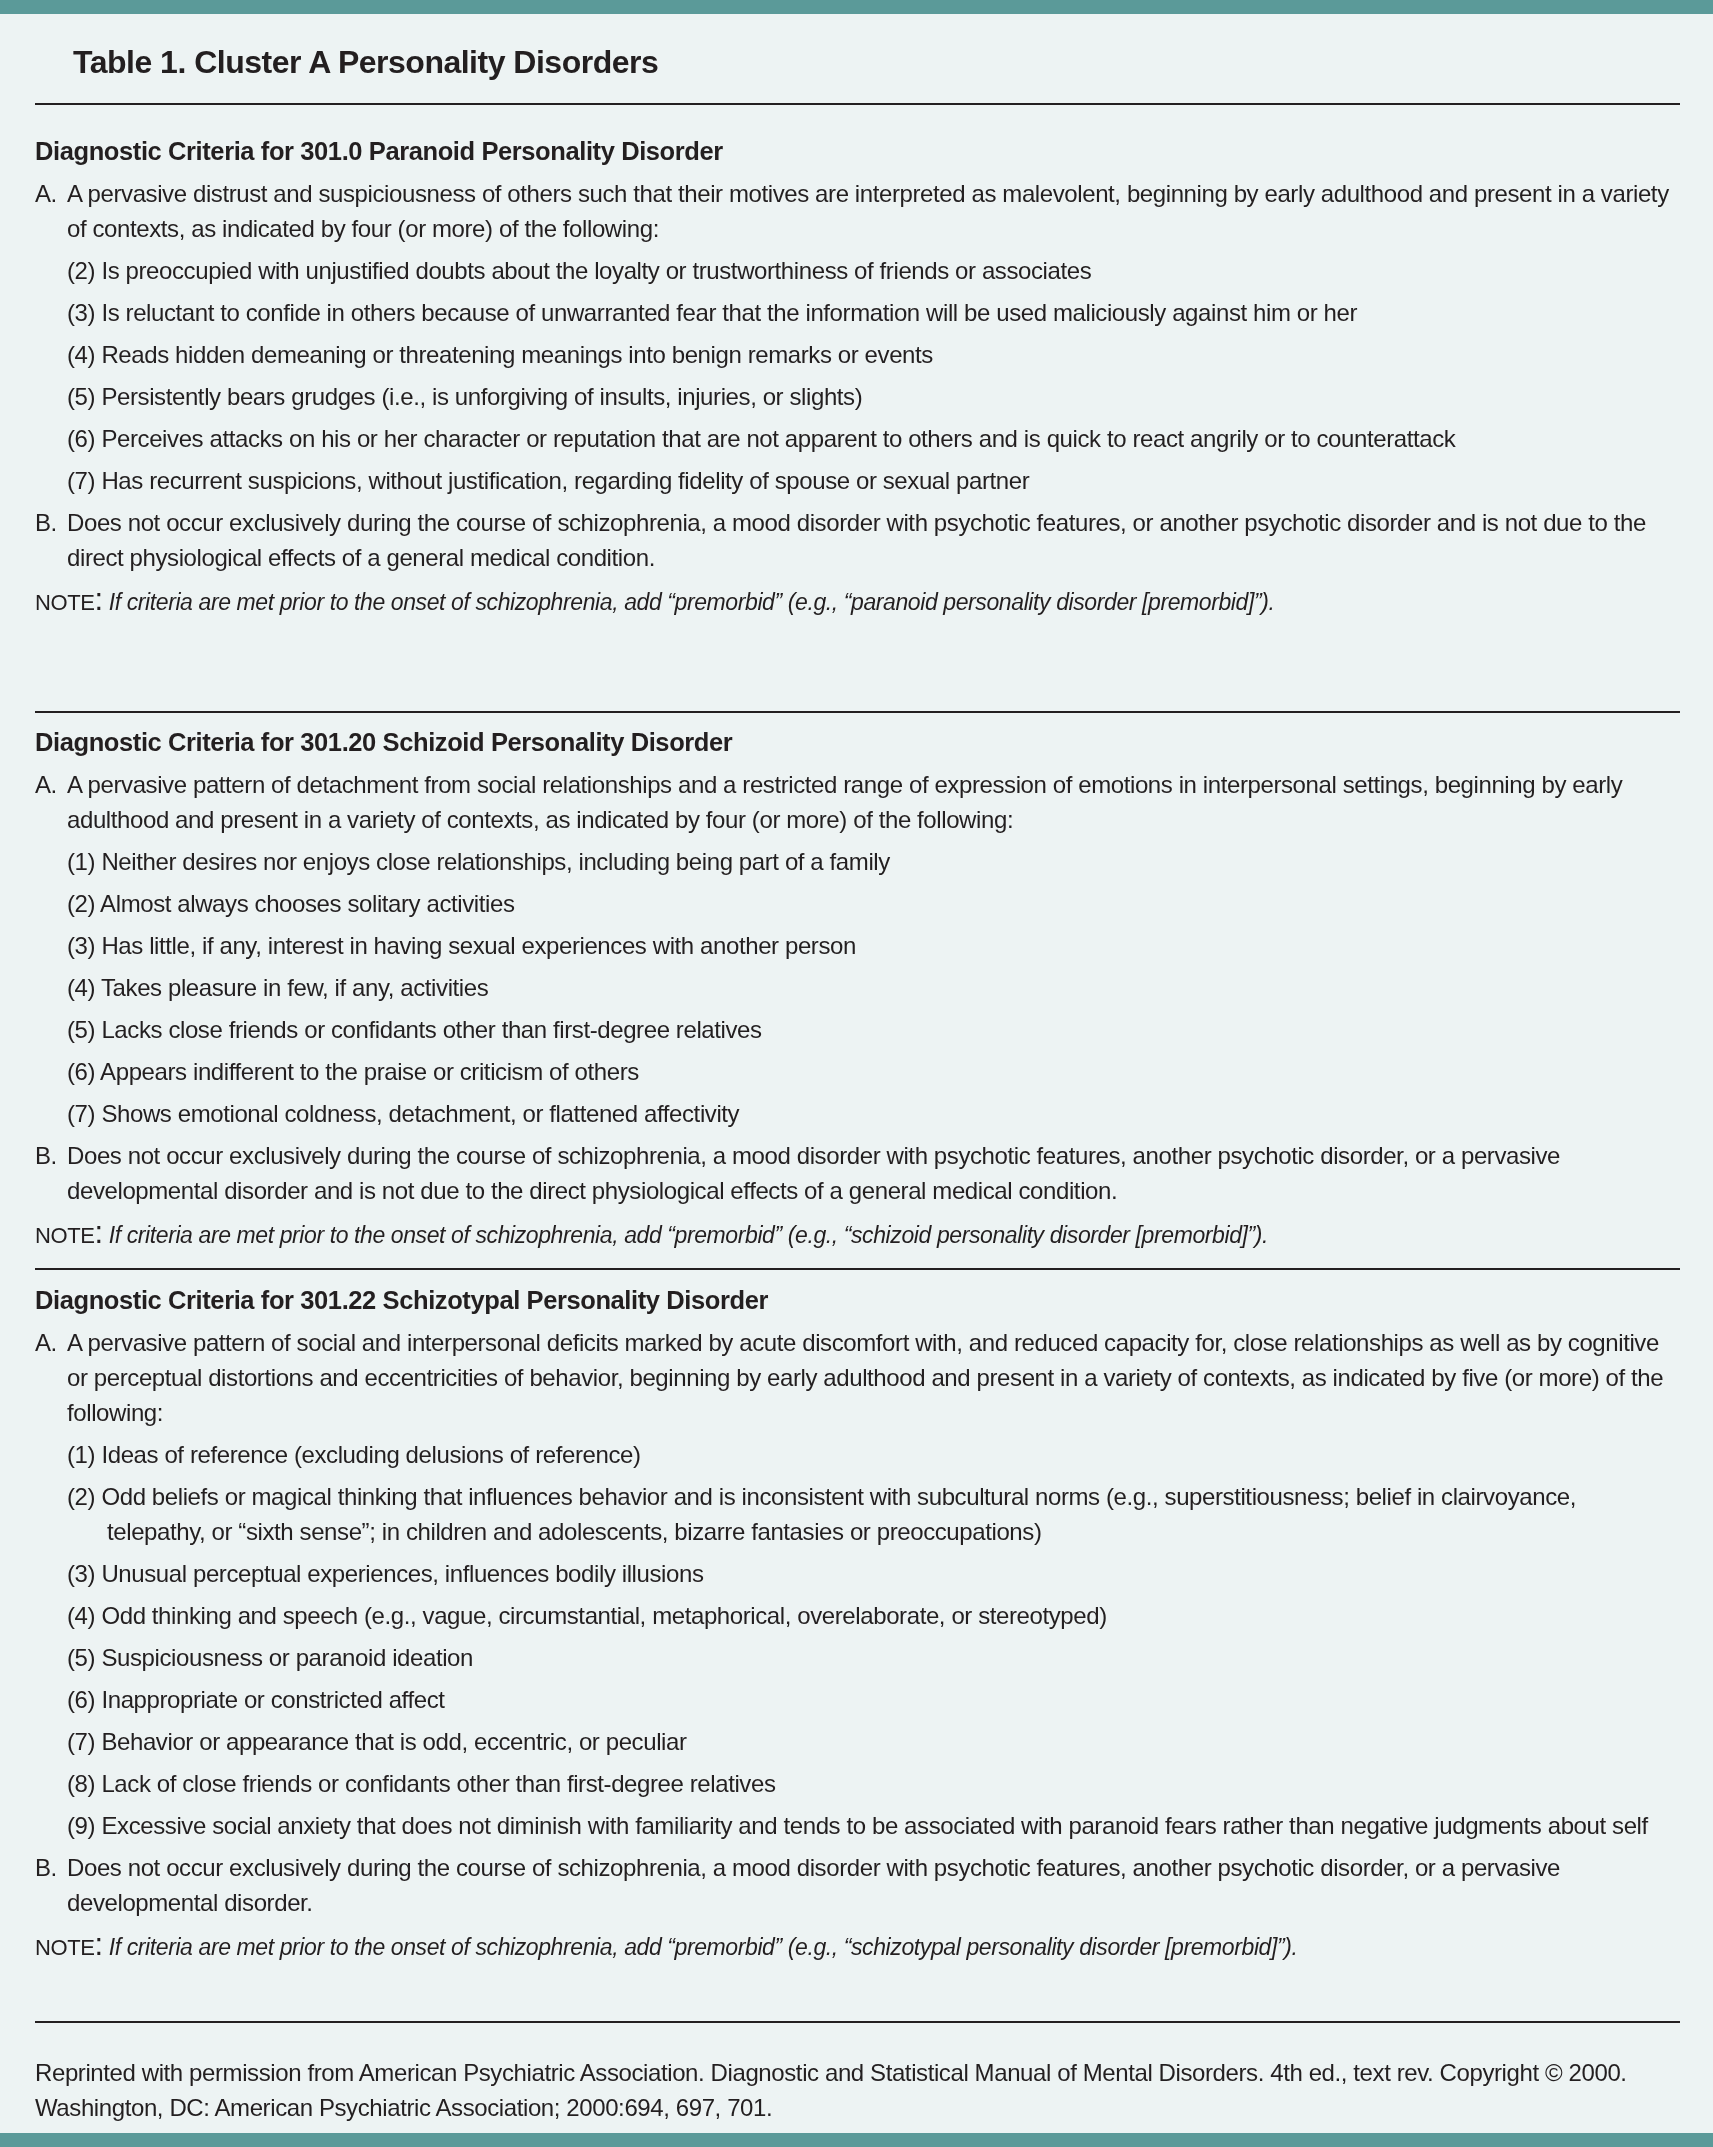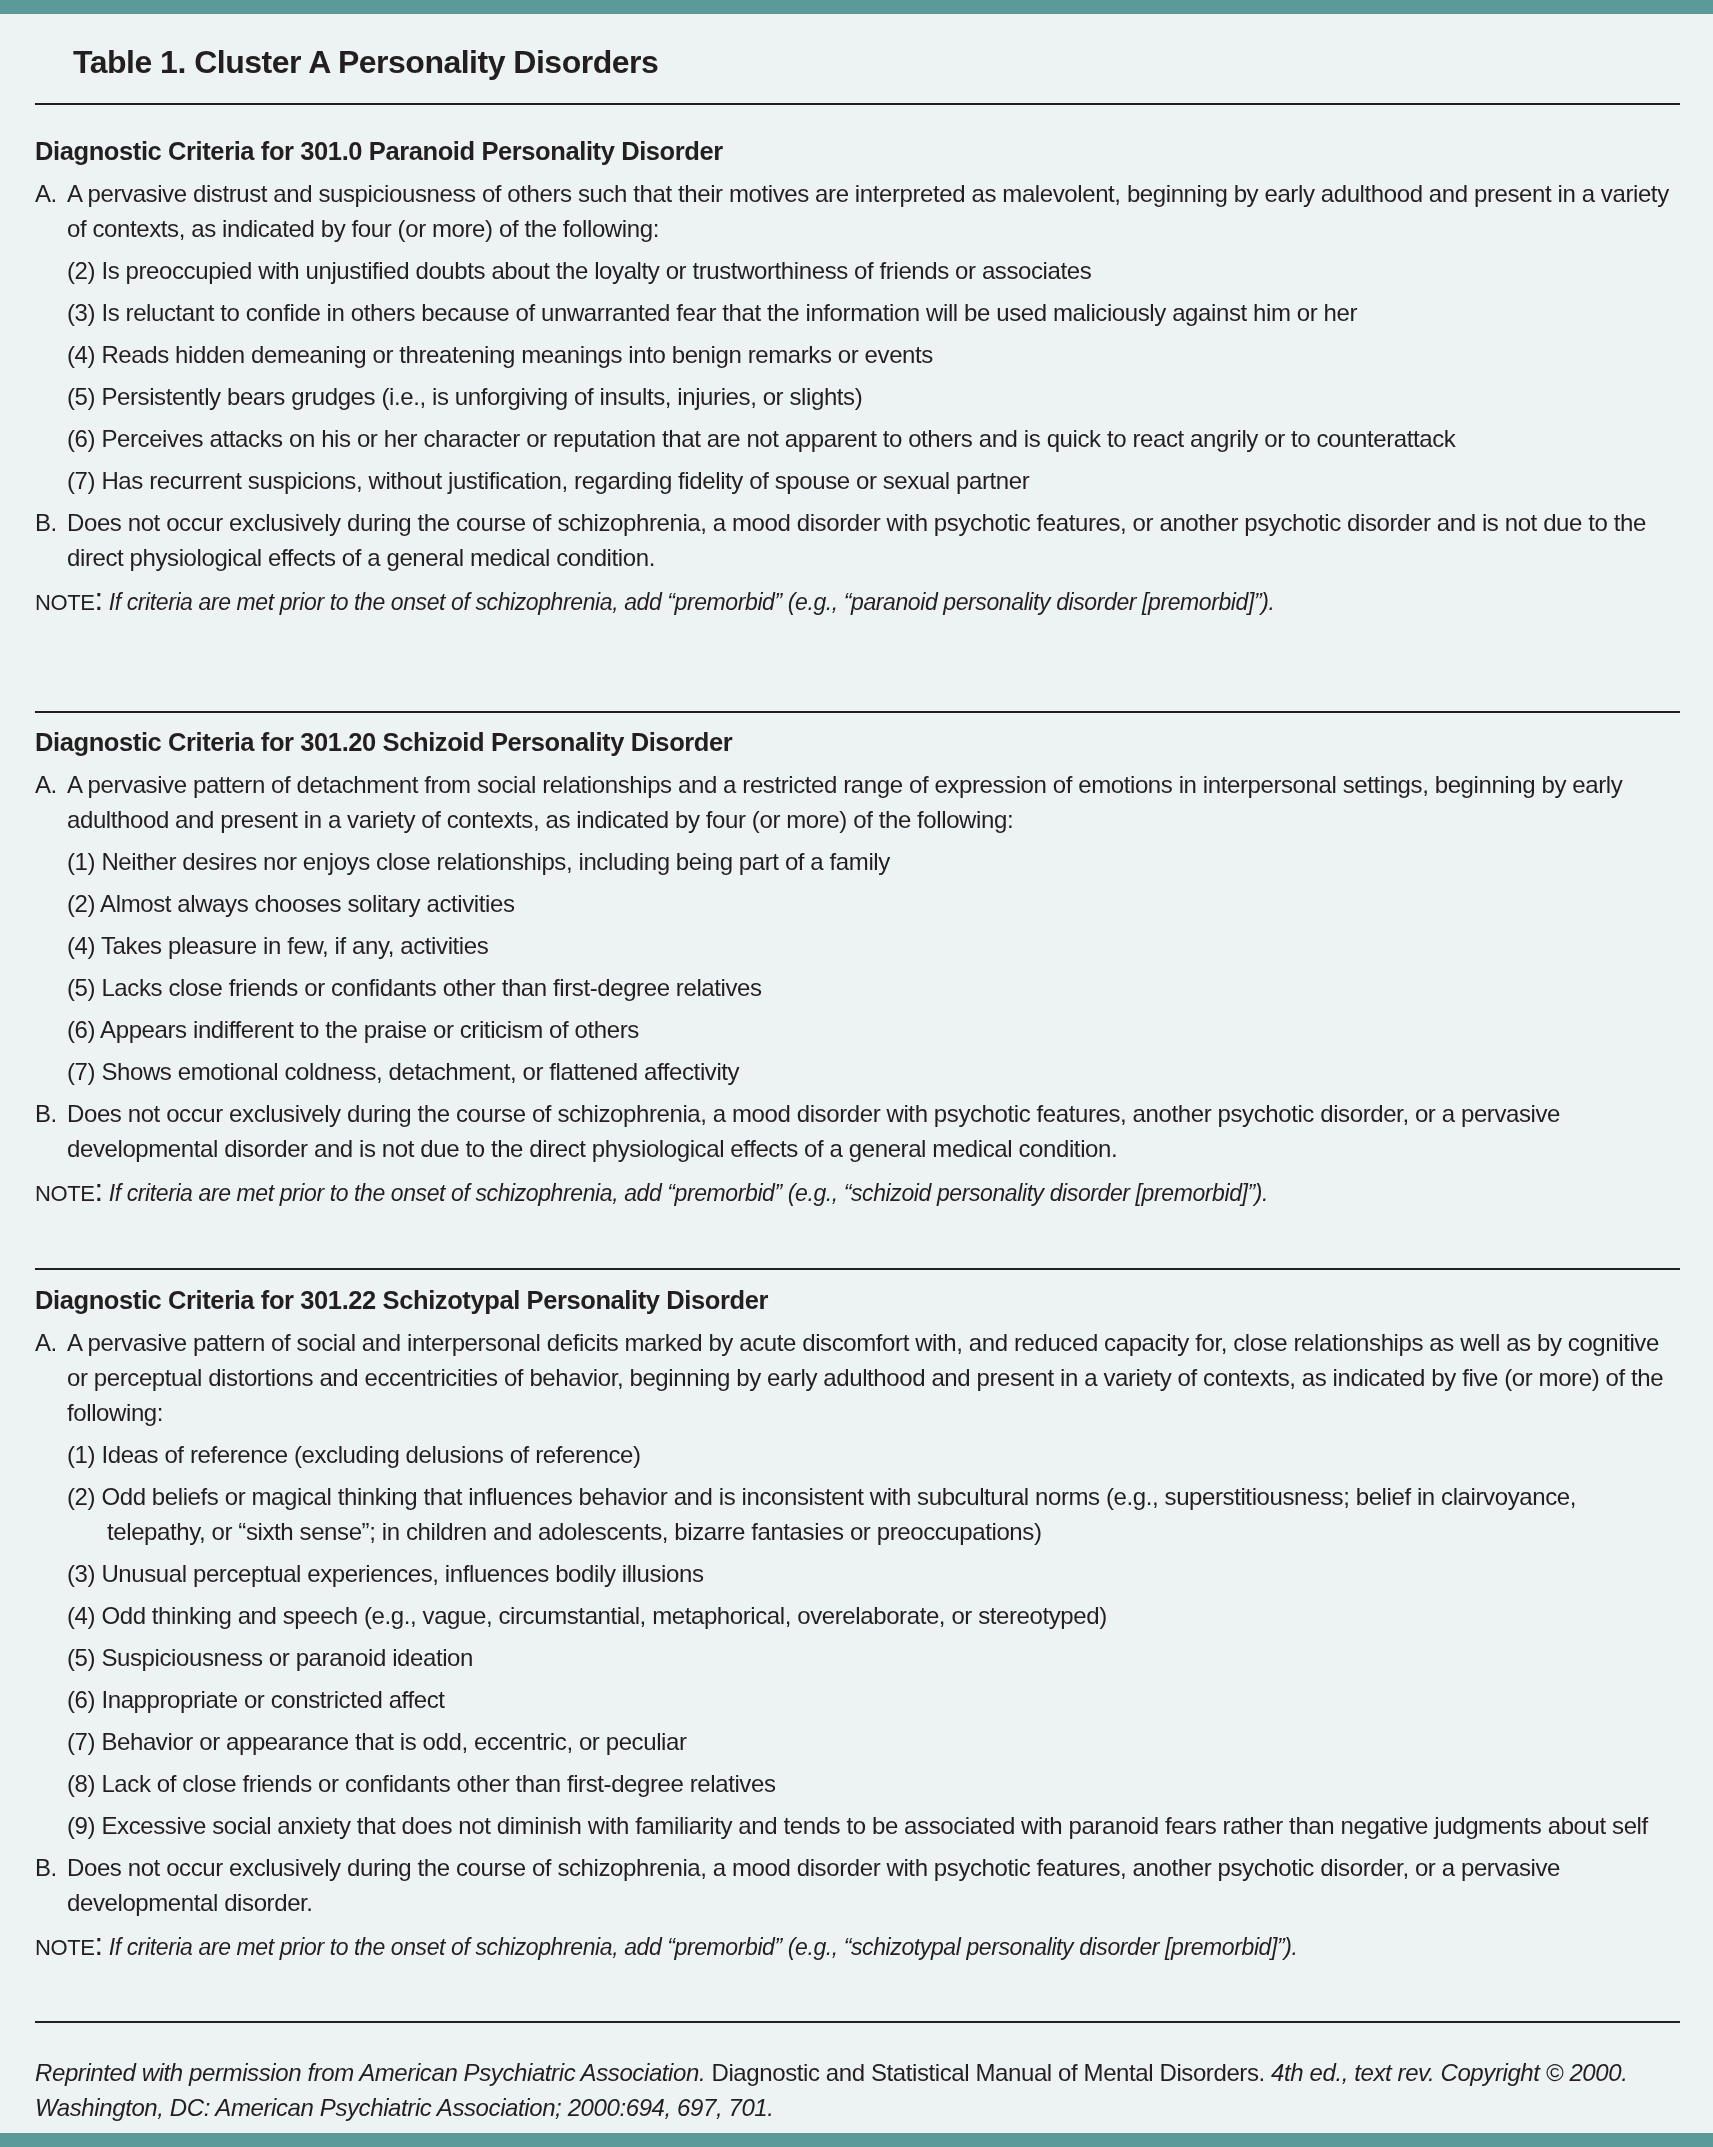--- a/index.html
+++ b/index.html
@@ -16,21 +16,21 @@
   .sec { position: absolute; left: 0; width: 1645px; }
   .sec-heading { font-size: 25.5px; font-weight: bold; letter-spacing: -0.4px; height: 42px; line-height: 35px; white-space: nowrap; }
   .crit { font-size: 24px; line-height: 35px; letter-spacing: -0.4px; padding-left: 32px; text-indent: -32px; margin-bottom: 7px; }
   .crit .lbl { display: inline-block; width: 32px; text-indent: 0; }
   .item { font-size: 24px; line-height: 35px; letter-spacing: -0.4px; padding-left: 72px; text-indent: -40px; margin-bottom: 7px; }
   .item .num { text-indent: 0; }
   .note { font-size: 23px; line-height: 35px; letter-spacing: -0.4px; white-space: nowrap; }
   .note .note-lbl { font-variant: small-caps; font-style: normal; text-transform: lowercase; font-size: 31px; }
   .note .note-text { font-style: italic; text-align: center; }
   .footer { position: absolute; left: 0; top: 2041px; width: 1650px; font-size: 24px; line-height: 35px; letter-spacing: -0.4px; }
-  .footer .it { font-style: italic; }
+  .footer .it { }
 </style>
 </head>
 <body>
 
 <div class="bar-top"></div>
 
 <div class="content">
   <div class="title">Table 1. Cluster A Personality Disorders</div>
   <div class="rule" style="top:89px"></div>
 
@@ -46,20 +46,21 @@
     <div class="crit"><span class="lbl">B.</span><span>Does not occur exclusively during the course of schizophrenia, a mood disorder with psychotic features, or another psychotic disorder and is not due to the direct physiological effects of a general medical condition.</span></div>
     <div class="note"><span class="note-lbl">NOTE:</span> <span class="note-text">If criteria are met prior to the onset of schizophrenia, add “premorbid” (e.g., “paranoid personality disorder [premorbid]”).</span></div>
   </div>
   <div class="rule" style="top:697px"></div>
 
   <div class="sec" style="top:711px">
     <div class="sec-heading">Diagnostic Criteria for 301.20 Schizoid Personality Disorder</div>
     <div class="crit"><span class="lbl">A.</span><span>A pervasive pattern of detachment from social relationships and a restricted range of expression of emotions in interpersonal settings, beginning by early adulthood and present in a variety of contexts, as indicated by four (or more) of the following:</span></div>
     <div class="item"><span class="num">(1)</span> <span>Neither desires nor enjoys close relationships, including being part of a family</span></div>
     <div class="item"><span class="num">(2)</span> <span>Almost always chooses solitary activities</span></div>
+    <div class="item"><span class="num">(3)</span> <span>Has little, if any, interest in having sexual experiences with another person</span></div>
     <div class="item"><span class="num">(4)</span> <span>Takes pleasure in few, if any, activities</span></div>
     <div class="item"><span class="num">(5)</span> <span>Lacks close friends or confidants other than first-degree relatives</span></div>
     <div class="item"><span class="num">(6)</span> <span>Appears indifferent to the praise or criticism of others</span></div>
     <div class="item"><span class="num">(7)</span> <span>Shows emotional coldness, detachment, or flattened affectivity</span></div>
     <div class="crit"><span class="lbl">B.</span><span>Does not occur exclusively during the course of schizophrenia, a mood disorder with psychotic features, another psychotic disorder, or a pervasive developmental disorder and is not due to the direct physiological effects of a general medical condition.</span></div>
     <div class="note"><span class="note-lbl">NOTE:</span> <span class="note-text">If criteria are met prior to the onset of schizophrenia, add “premorbid” (e.g., “schizoid personality disorder [premorbid]”).</span></div>
   </div>
   <div class="rule" style="top:1254px"></div>
 
   <div class="sec" style="top:1269px">

